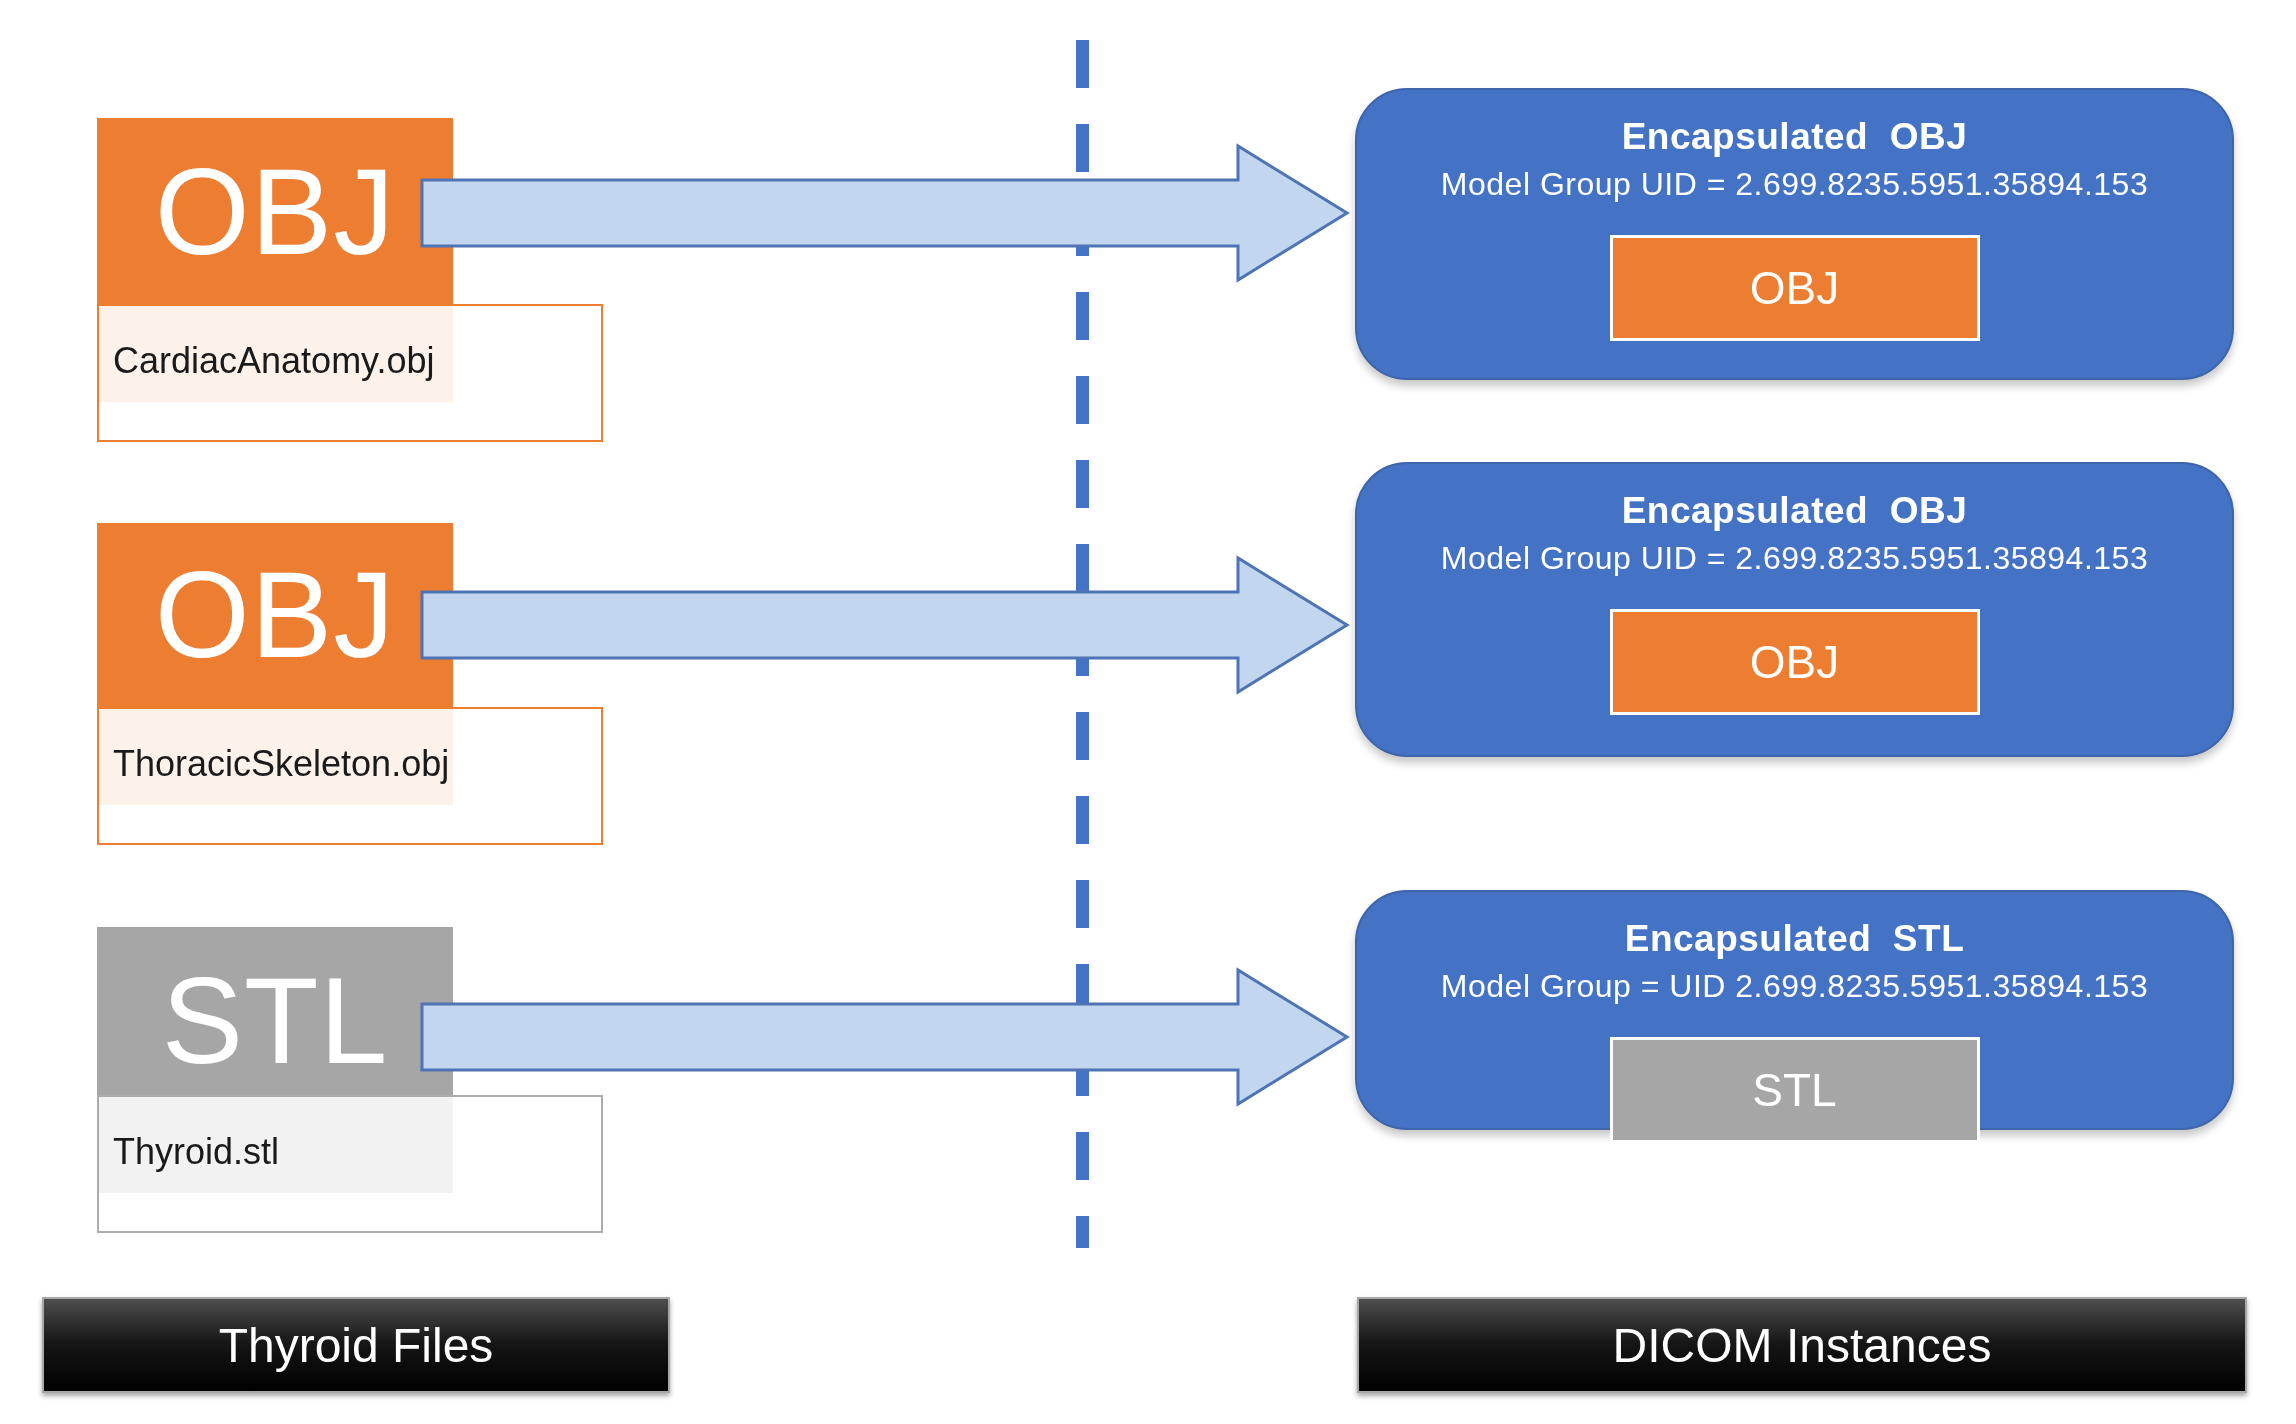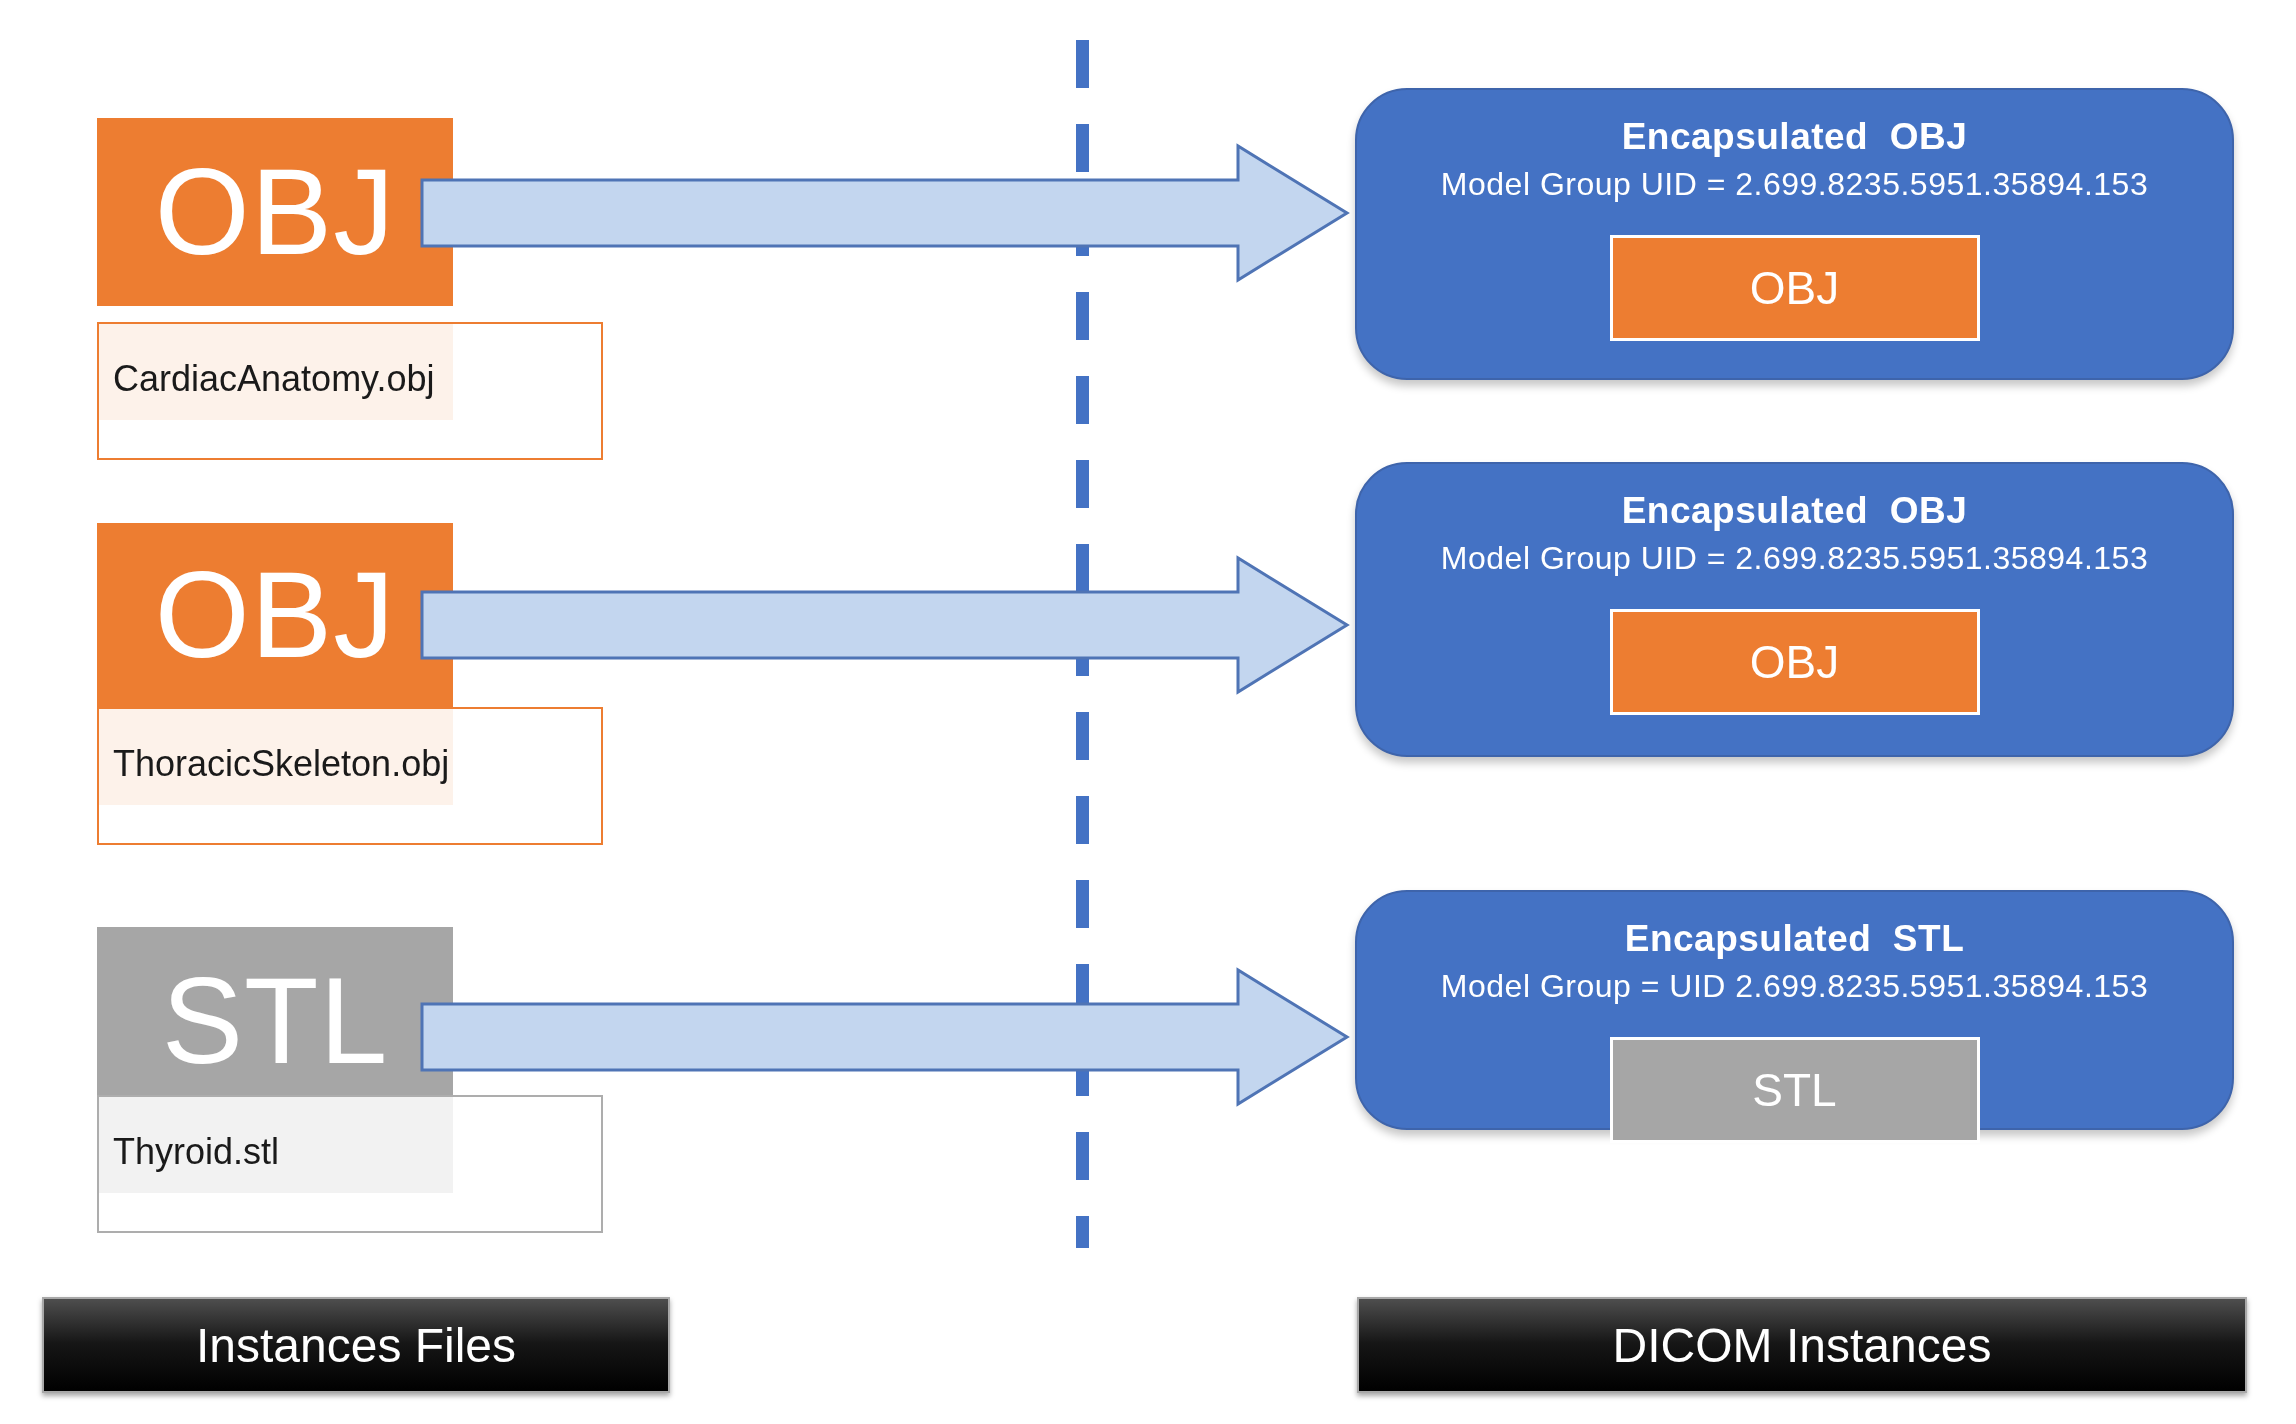--- a/index.html
+++ b/index.html
@@ -73,21 +73,21 @@
 </head>
 <body>
 
 <div id="canvas">
 
   <div class="divider"></div>
 
   <div class="file-badge variant-obj" style="top:118px;height:188px;">
     <span>OBJ</span>
   </div>
-  <div class="filename-box variant-obj" style="top:322px;">
+  <div class="filename-box variant-obj" style="top:304px;">
     <div class="filename-tint"></div>
     <div class="filename-text">CardiacAnatomy.obj</div>
   </div>
   <svg class="arrow" style="top:143px;" width="930" height="140" viewBox="0 0 930 140">
     <polygon points="2,37 818,37 818,3 927,70 818,137 818,103 2,103" fill="var(--arrow-fill,#C3D6EF)" stroke="var(--arrow-stroke,#4F74B5)" stroke-width="3"></polygon>
   </svg>
   <div class="card" style="top:88px;height:292px;">
     <div class="card-title">Encapsulated  OBJ</div>
     <div class="card-uid">Model Group UID = 2.699.8235.5951.35894.153</div>
     <div class="card-chip variant-obj">
@@ -125,19 +125,19 @@
   </svg>
   <div class="card" style="top:890px;height:240px;">
     <div class="card-title">Encapsulated  STL</div>
     <div class="card-uid">Model Group = UID 2.699.8235.5951.35894.153</div>
     <div class="card-chip variant-stl">
       <span>STL</span>
     </div>
   </div>
 
   <div class="banner banner-left">
-    <span>Instances Files</span>
+    <span>Thyroid Files</span>
   </div>
   <div class="banner banner-right">
     <span>DICOM Instances</span>
   </div>
 
 </div>
 
 </body></html>

